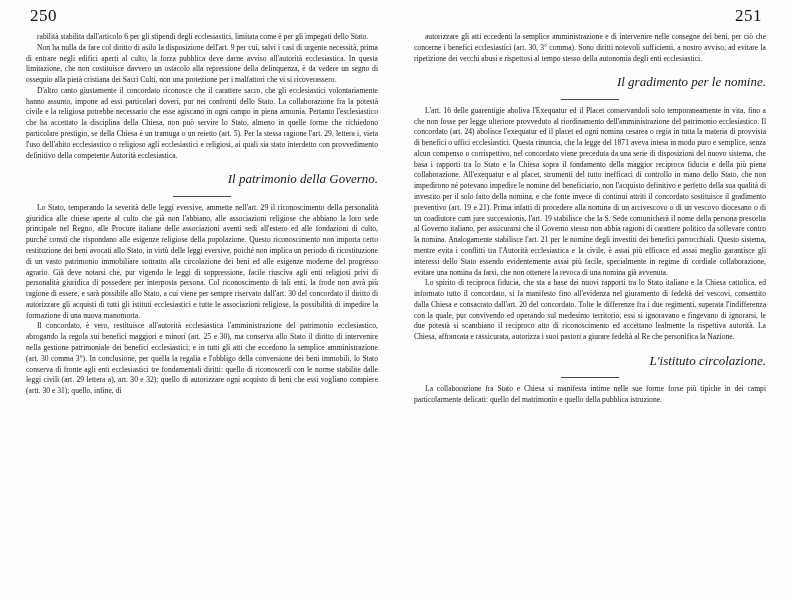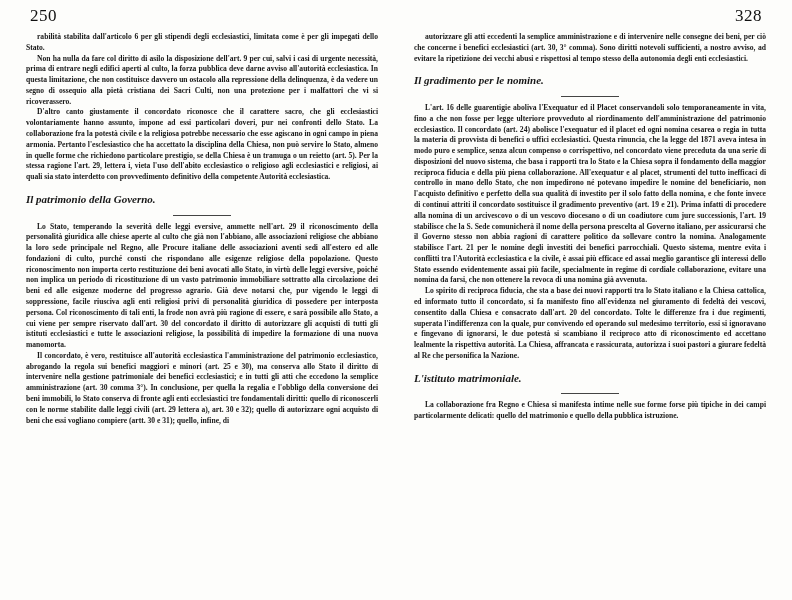--- a/index.html
+++ b/index.html
@@ -33,60 +33,59 @@
   }
   .folio {
     font-size: 17px;
     letter-spacing: 0.5px;
     color: #111;
   }
   .columns {
     display: flex;
     gap: 36px;
     height: 556px;
-    font-weight: bold;
   }
   .column {
     width: 358px;
     font-size: 7.6px;
     line-height: 1.42;
     text-align: justify;
     color: #181818;
     -webkit-hyphens: auto;
     hyphens: auto;
   }
   .column p {
     margin: 0;
     text-indent: 11px;
   }
   .column p.first {
     text-indent: 11px;
   }
   .section-title {
-    text-align: left;
+    text-align: right;
     font-style: italic;
-    font-size: 11px;
+    font-size: 13px;
     margin: 9px 0 7px 0;
     text-indent: 0;
   }
   .rule {
     width: 58px;
     height: 1px;
     background: #444;
     margin: 3px auto 6px auto;
   }
 </style>
 </head>
 <body>
 
 <div class="page">
 
   <div class="page-header">
     <span class="folio">250</span>
-    <span class="folio">328</span>
+    <span class="folio">251</span>
   </div>
 
   <div class="columns">
 
     <div class="column">
       <p class="first">rabilità stabilita dall'articolo 6 per gli stipendi degli ecclesiastici, limitata come è per gli impegati dello Stato.</p>
       <p>Non ha nulla da fare col diritto di asilo la disposizione dell'art. 9 per cui, salvi i casi di urgente necessità, prima di entrare negli edifici aperti al culto, la forza pubblica deve darne avviso all'autorità ecclesiastica. In questa limitazione, che non costituisce davvero un ostacolo alla repressione della delinquenza, è da vedere un segno di ossequio alla pietà cristiana dei Sacri Culti, non una protezione per i malfattori che vi si ricoverassero.</p>
       <p>D'altro canto giustamente il concordato riconosce che il carattere sacro, che gli ecclesiastici volontariamente hanno assunto, impone ad essi particolari doveri, pur nei confronti dello Stato. La collaborazione fra la potestà civile e la religiosa potrebbe necessario che esse agiscano in ogni campo in piena armonia. Pertanto l'esclesiastico che ha accettato la disciplina della Chiesa, non può servire lo Stato, almeno in quelle forme che richiedono particolare prestigio, se della Chiesa è un tramuga o un reietto (art. 5). Per la stessa ragione l'art. 29, lettera i, vieta l'uso dell'abito ecclesiastico o religioso agli ecclesiastici e religiosi, ai quali sia stato interdetto con provvedimento definitivo della competente Autorità ecclesiastica.</p>
 
       <div class="section-title">Il patrimonio della Governo.</div>
@@ -98,20 +97,20 @@
 
     <div class="column">
       <p class="first">autorizzare gli atti eccedenti la semplice amministrazione e di intervenire nelle consegne dei beni, per ciò che concerne i benefici ecclesiastici (art. 30, 3° comma). Sono diritti notevoli sufficienti, a nostro avviso, ad evitare la ripetizione dei vecchi abusi e rispettosi al tempo stesso della autonomia degli enti ecclesiastici.</p>
 
       <div class="section-title">Il gradimento per le nomine.</div>
       <div class="rule"></div>
 
       <p>L'art. 16 delle guarentigie aboliva l'Exequatur ed il Placet conservandoli solo temporaneamente in vita, fino a che non fosse per legge ulteriore provveduto al riordinamento dell'amministrazione del patrimonio ecclesiastico. Il concordato (art. 24) abolisce l'exequatur ed il placet ed ogni nomina cesarea o regia in tutta la materia di provvista di benefici o uffici ecclesiastici. Questa rinuncia, che la legge del 1871 aveva intesa in modo puro e semplice, senza alcun compenso o corrispettivo, nel concordato viene preceduta da una serie di disposizioni del nuovo sistema, che basa i rapporti tra lo Stato e la Chiesa sopra il fondamento della maggior reciproca fiducia e della più piena collaborazione. All'exequatur e al placet, strumenti del tutto inefficaci di controllo in mano dello Stato, che non impedirono né potevano impedire le nomine del beneficiario, non l'acquisto definitivo e perfetto della sua qualità di investito per il solo fatto della nomina, e che fonte invece di continui attriti il concordato sostituisce il gradimento preventivo (art. 19 e 21). Prima infatti di procedere alla nomina di un arcivescovo o di un vescovo diocesano o di un coadiutore cum jure successionis, l'art. 19 stabilisce che la S. Sede comunicherà il nome della persona prescelta al Governo italiano, per assicurarsi che il Governo stesso non abbia ragioni di carattere politico da sollevare contro la nomina. Analogamente stabilisce l'art. 21 per le nomine degli investiti dei benefici parrocchiali. Questo sistema, mentre evita i conflitti tra l'Autorità ecclesiastica e la civile, è assai più efficace ed assai meglio garantisce gli interessi dello Stato essendo evidentemente assai più facile, specialmente in regime di cordiale collaborazione, evitare una nomina da farsi, che non ottenere la revoca di una nomina già avvenuta.</p>
       <p>Lo spirito di reciproca fiducia, che sta a base dei nuovi rapporti tra lo Stato italiano e la Chiesa cattolica, ed informato tutto il concordato, si fa manifesto fino all'evidenza nel giuramento di fedeltà dei vescovi, consentito dalla Chiesa e consacrato dall'art. 20 del concordato. Tolte le differenze fra i due regimenti, superata l'indifferenza con la quale, pur convivendo ed operando sul medesimo territorio, essi si ignoravano e fingevano di ignorarsi, le due potestà si scambiano il reciproco atto di riconoscimento ed accettano lealmente la rispettiva autorità. La Chiesa, affrancata e rassicurata, autorizza i suoi pastori a giurare fedeltà al Re che personifica la Nazione.</p>
 
-      <div class="section-title">L'istituto matrimoniale.</div>
+      <div class="section-title">L'istituto circolazione.</div>
       <div class="rule"></div>
 
-      <p>La collaborazione fra Regno e Chiesa si manifesta intime nelle sue forme forse più tipiche in dei campi particolarmente delicati: quello del matrimonio e quello della pubblica istruzione.</p>
+      <p>La collaborazione fra Stato e Chiesa si manifesta intime nelle sue forme forse più tipiche in dei campi particolarmente delicati: quello del matrimonio e quello della pubblica istruzione.</p>
     </div>
 
   </div>
 </div>
 
 </body></html>

